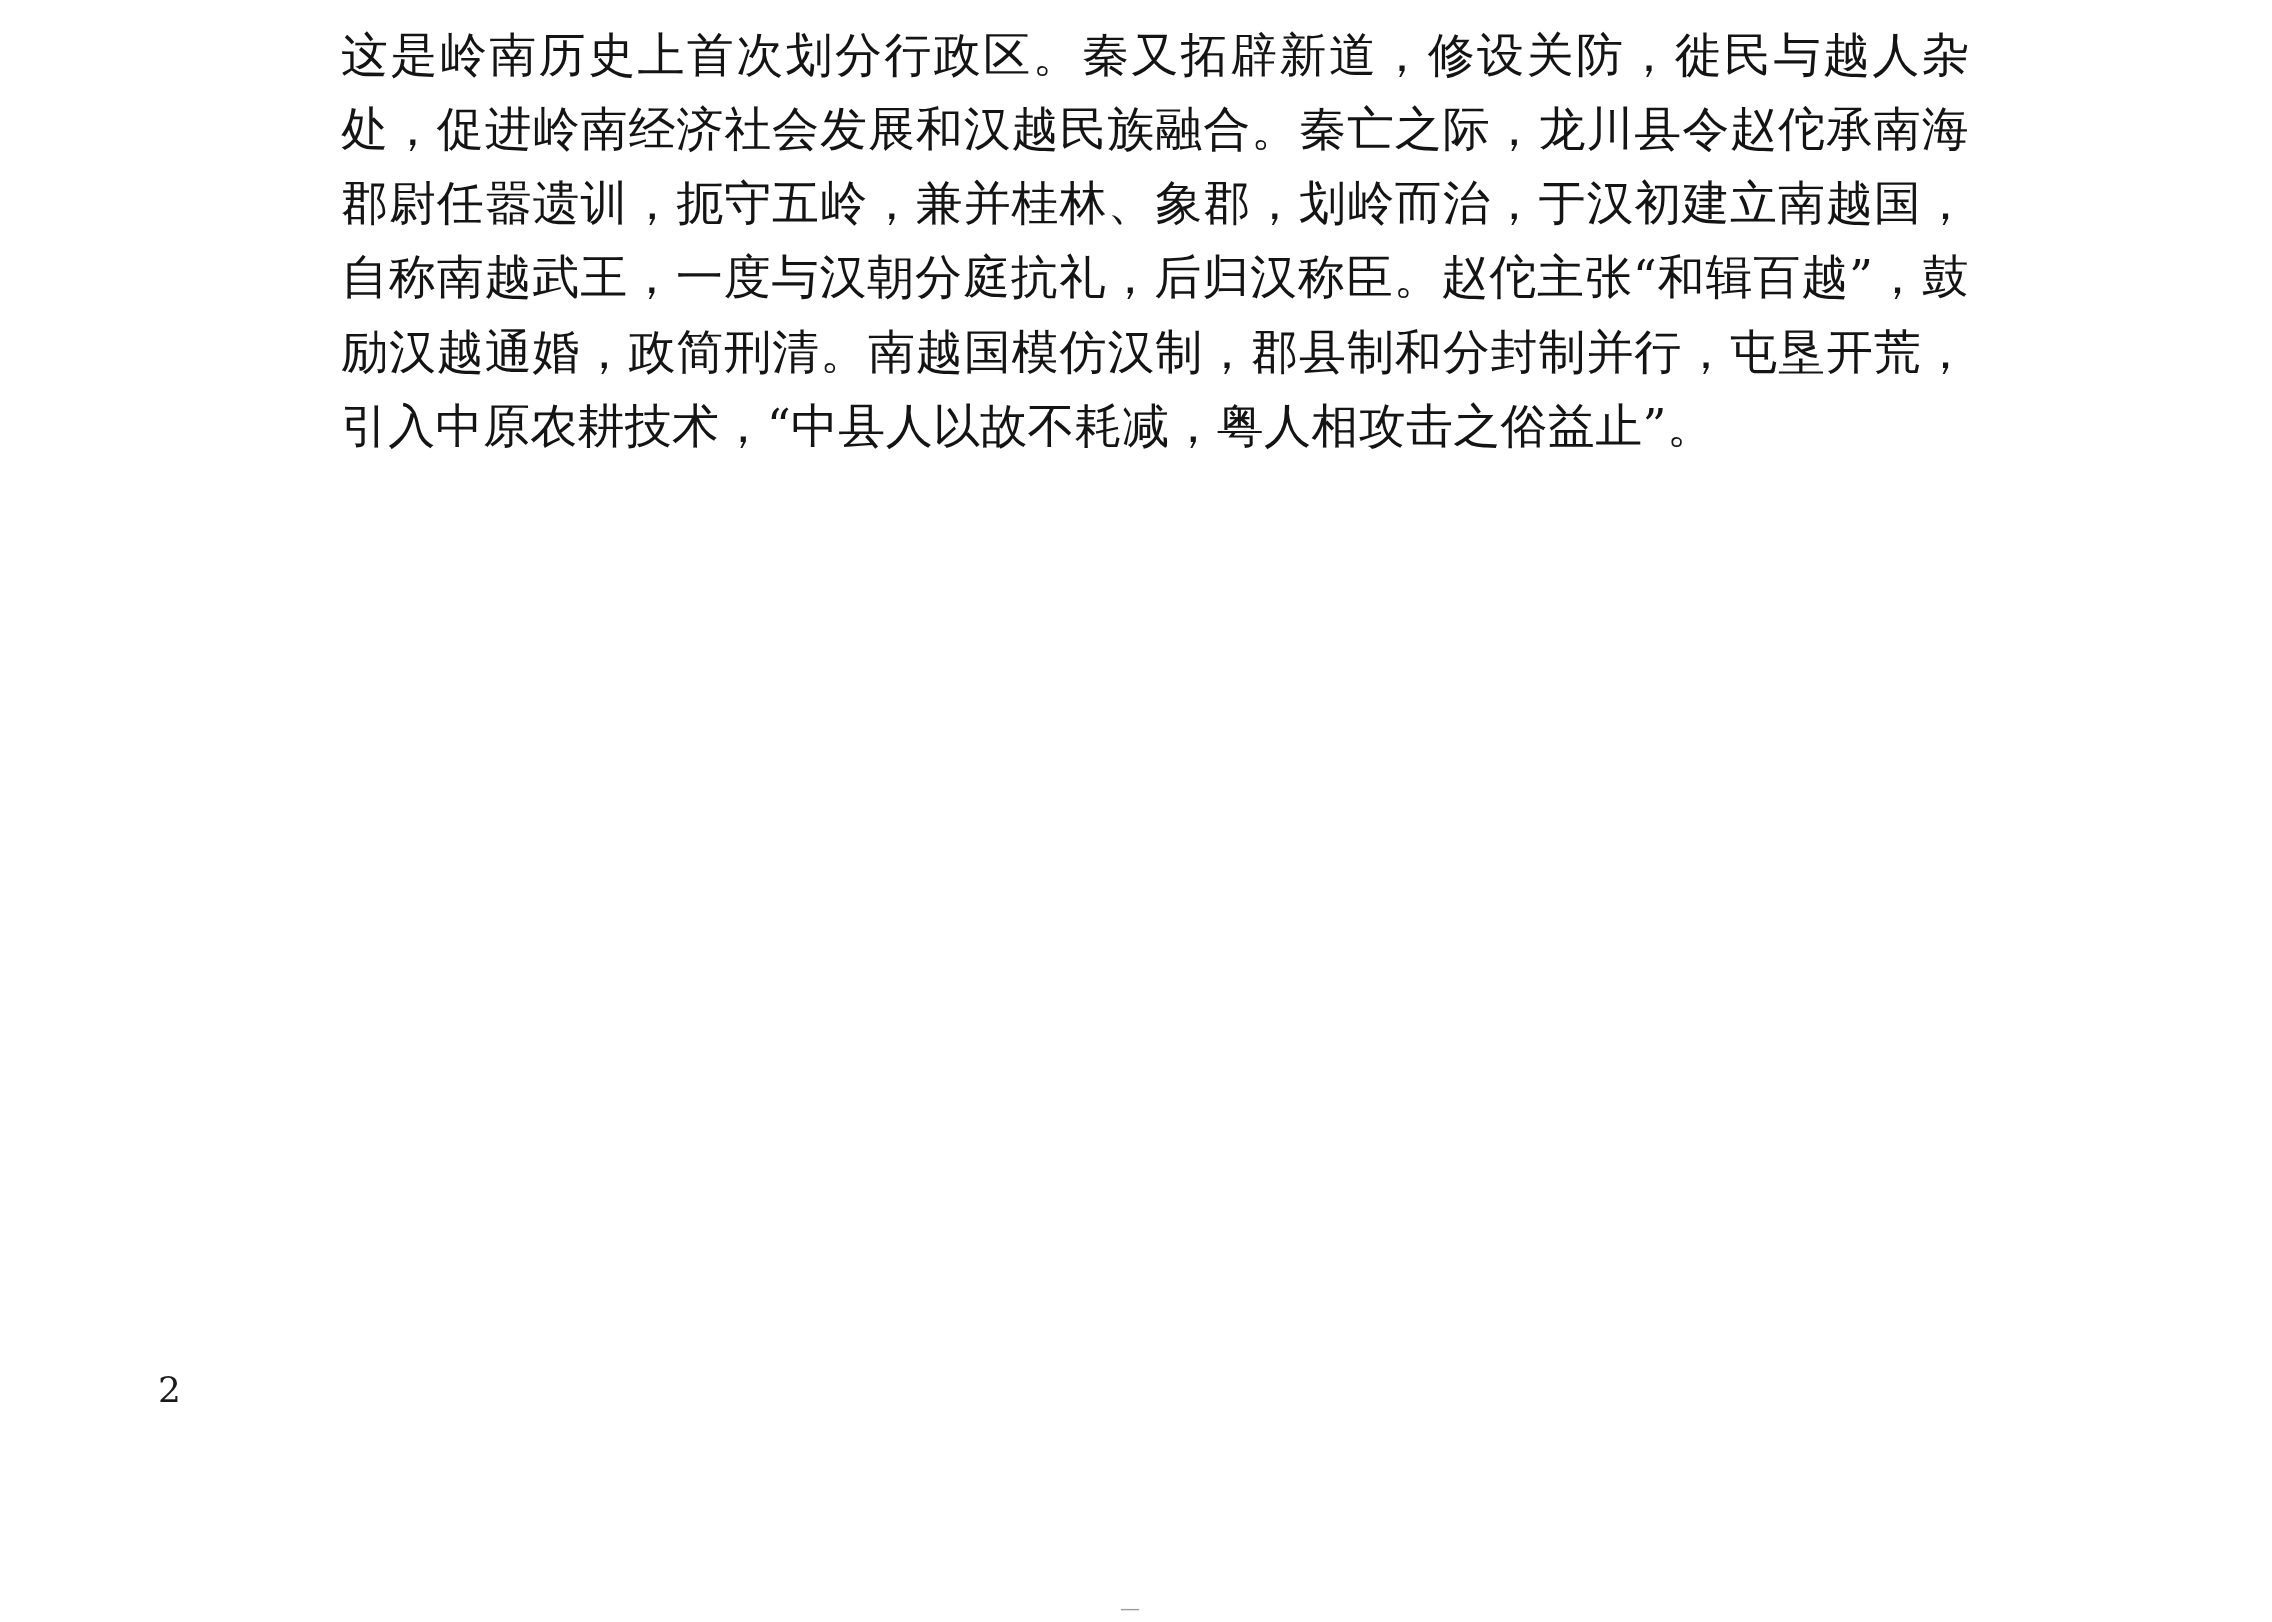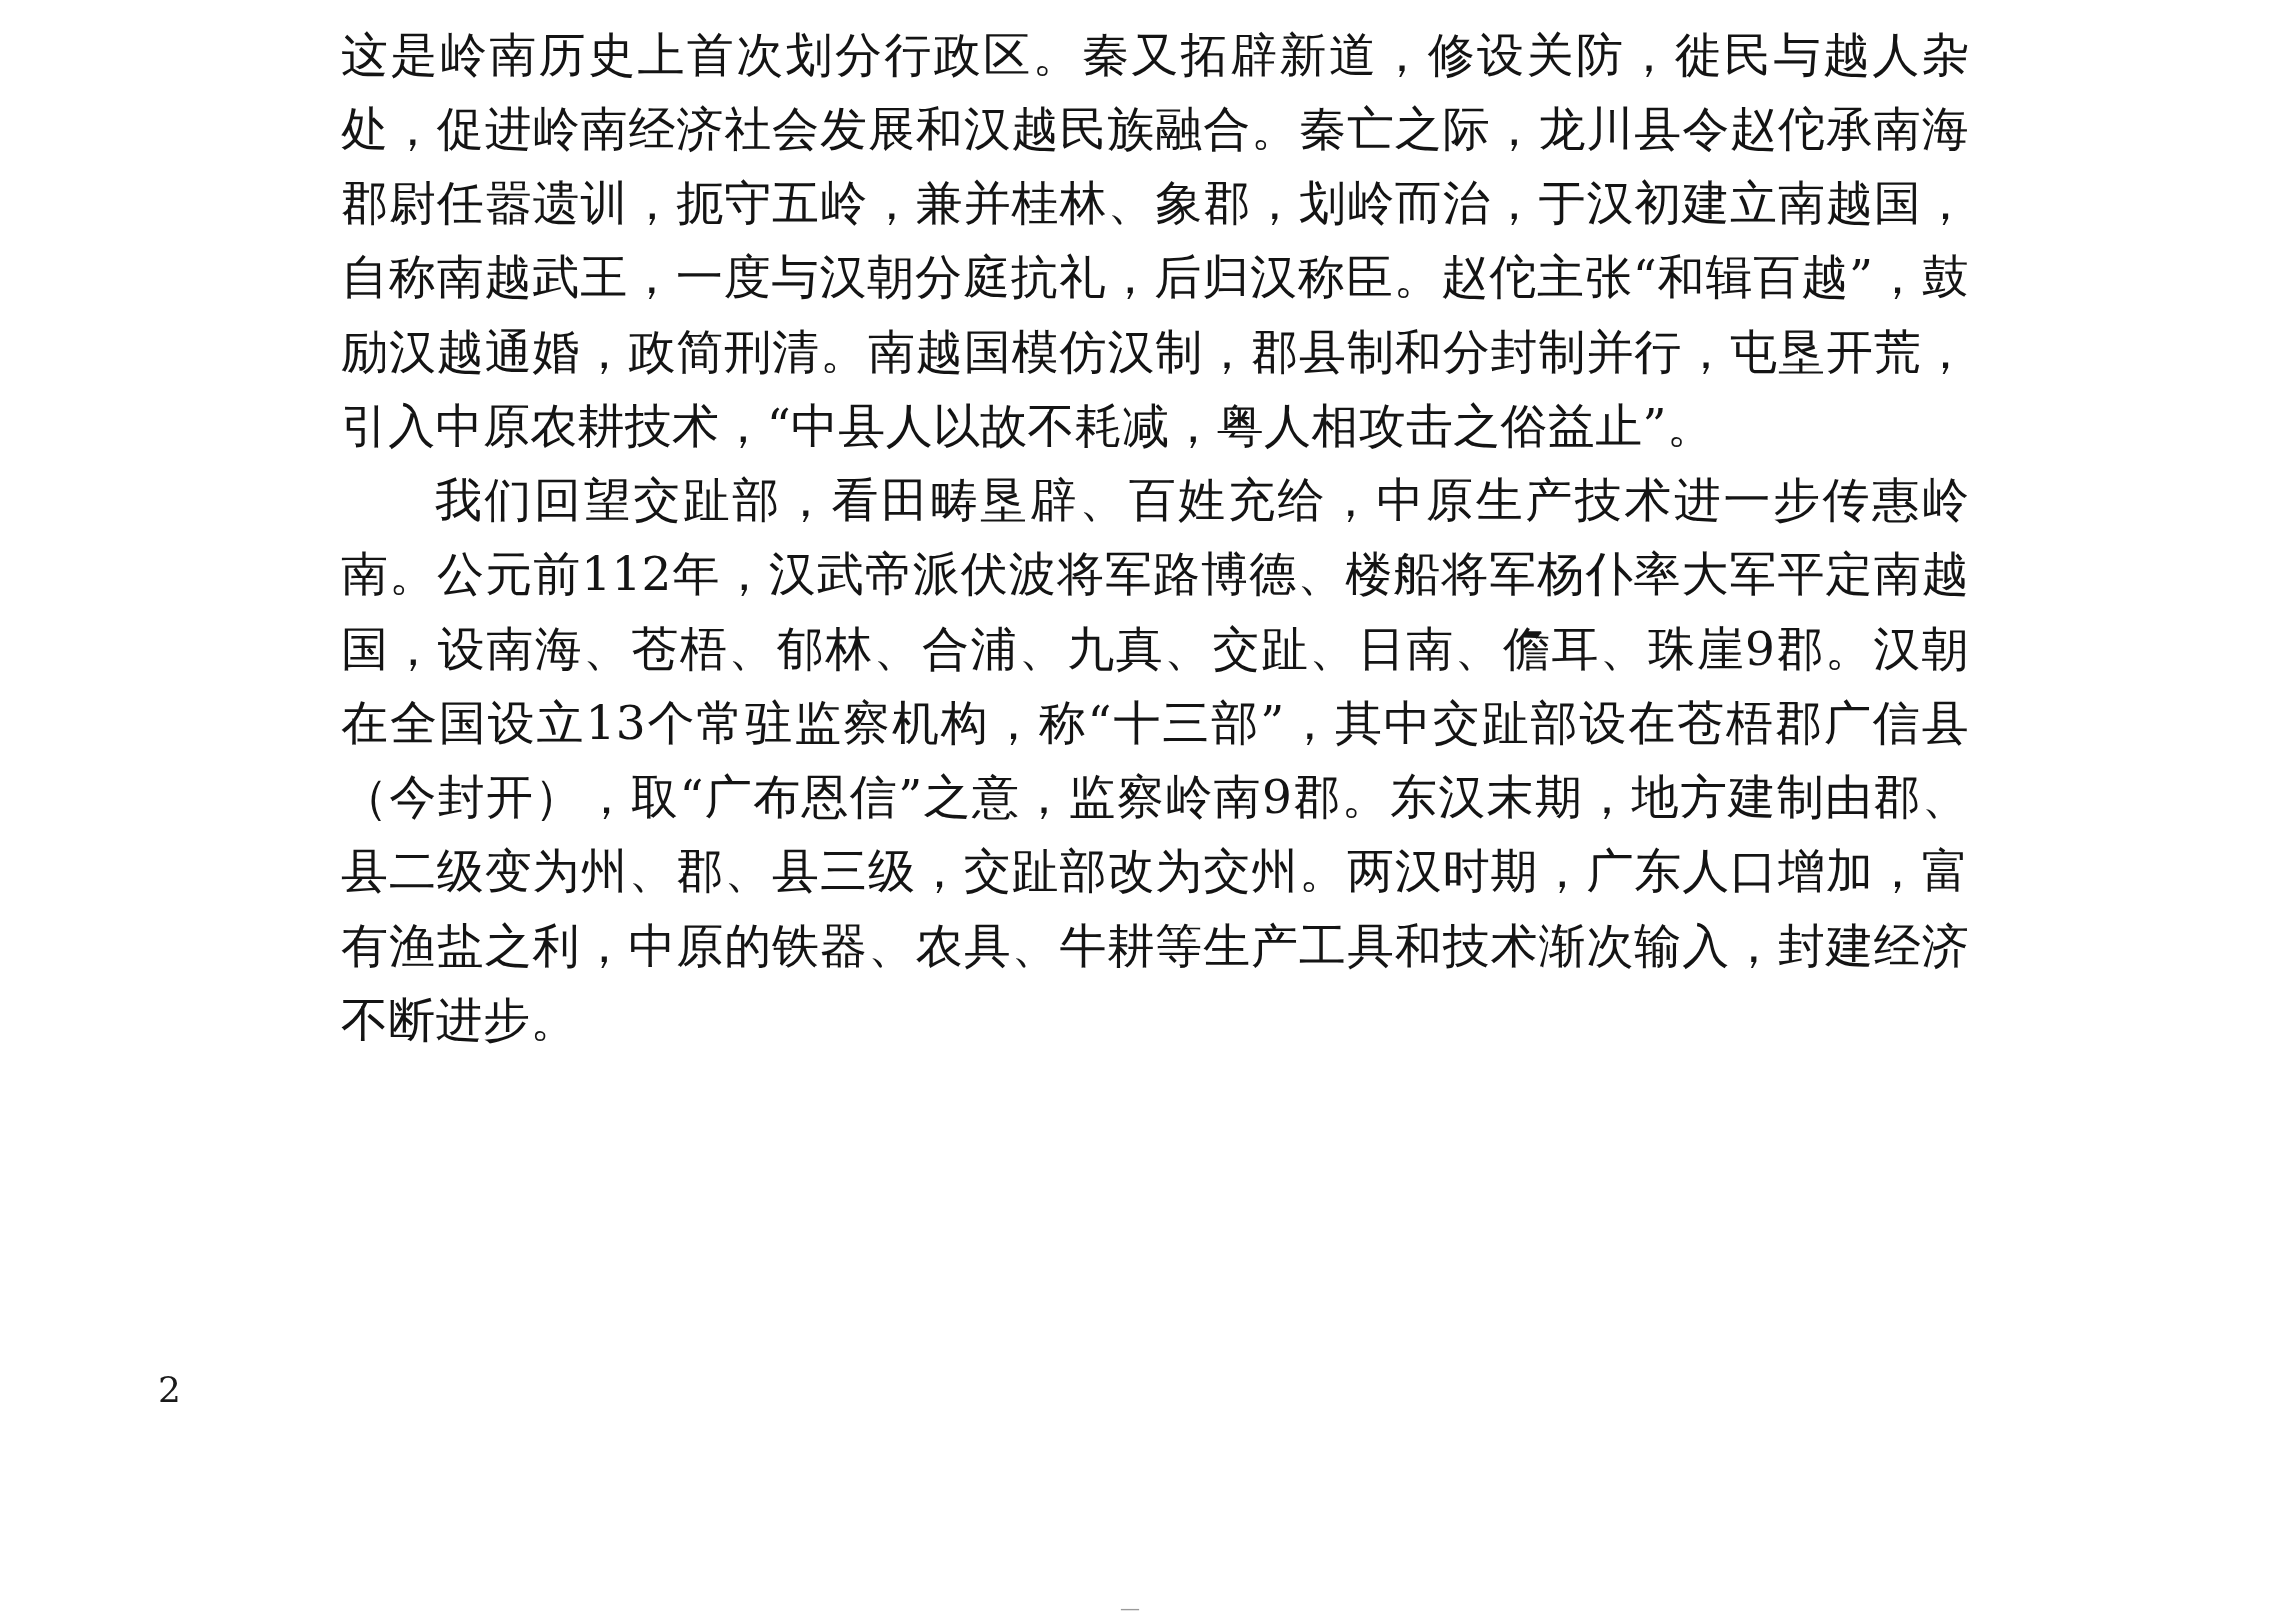--- a/index.html
+++ b/index.html
@@ -57,21 +57,20 @@
     letter-spacing: 1.2px;
   }
 </style>
 </head>
 <body>
 
 <div class="page">
 
   <div class="text-column">
     <p class="para">这是岭南历史上首次划分行政区。秦又拓辟新道，修设关防，徙民与越人杂处，促进岭南经济社会发展和汉越民族融合。秦亡之际，龙川县令赵佗承南海郡尉任嚣遗训，扼守五岭，兼并桂林、象郡，划岭而治，于汉初建立南越国，自称南越武王，一度与汉朝分庭抗礼，后归汉称臣。赵佗主张“和辑百越”，鼓励汉越通婚，政简刑清。南越国模仿汉制，郡县制和分封制并行，屯垦开荒，引入中原农耕技术，“中县人以故不耗减，粤人相攻击之俗益止”。</p>
-    <p class="para indent">我们回望交趾部，看田畴垦辟、百姓充给，中原生产技术进一步传惠岭南。公元前112年，汉武帝派伏波将军路博德、楼船将军杨仆率大军平定南越国，设南海、苍梧、郁林、合浦、九真、交趾、日南、儋耳、珠崖9郡。汉朝在全国设立13个常驻监察机构，称“十三部”，其中交趾部设在苍梧郡广信县（今封开），取“广布恩信”之意，监察岭南9郡。东汉末期，地方建制由郡、县二级变为州、郡、县三级，交趾部改为交州。两汉时期，广东人口增加，富有渔盐之利，中原的铁器、农具、牛耕等生产工具和技术渐次输入，封建经济不断进步。</p>
   </div>
 
   <div class="page-number">2</div>
 
   <div class="footer-mark">—</div>
 
 </div>
 
 
 </body></html>

